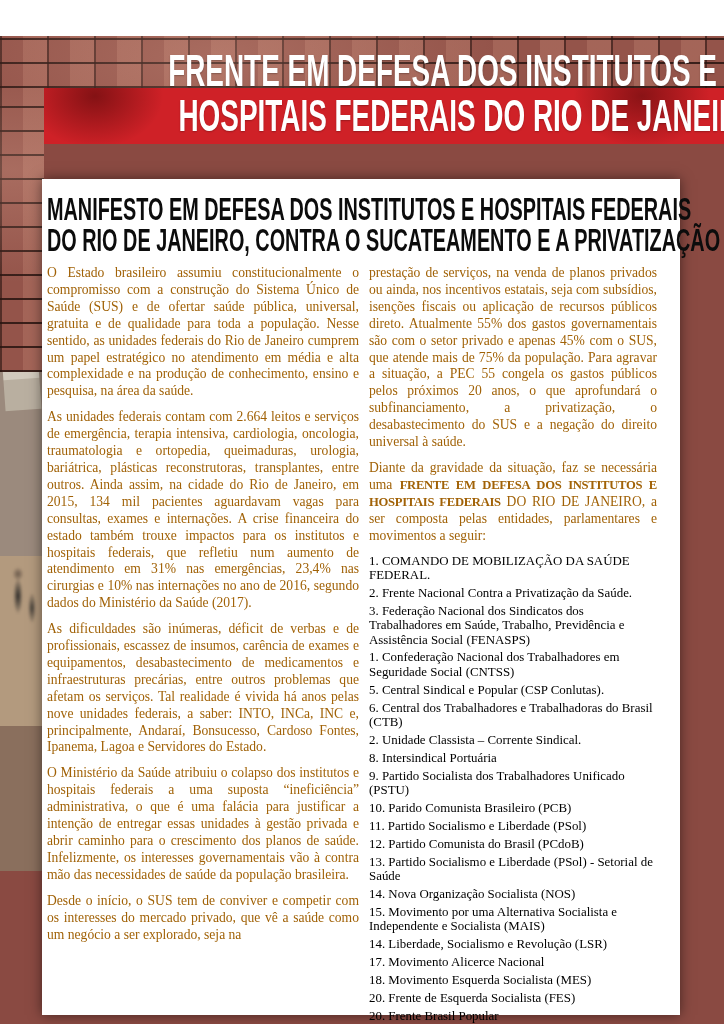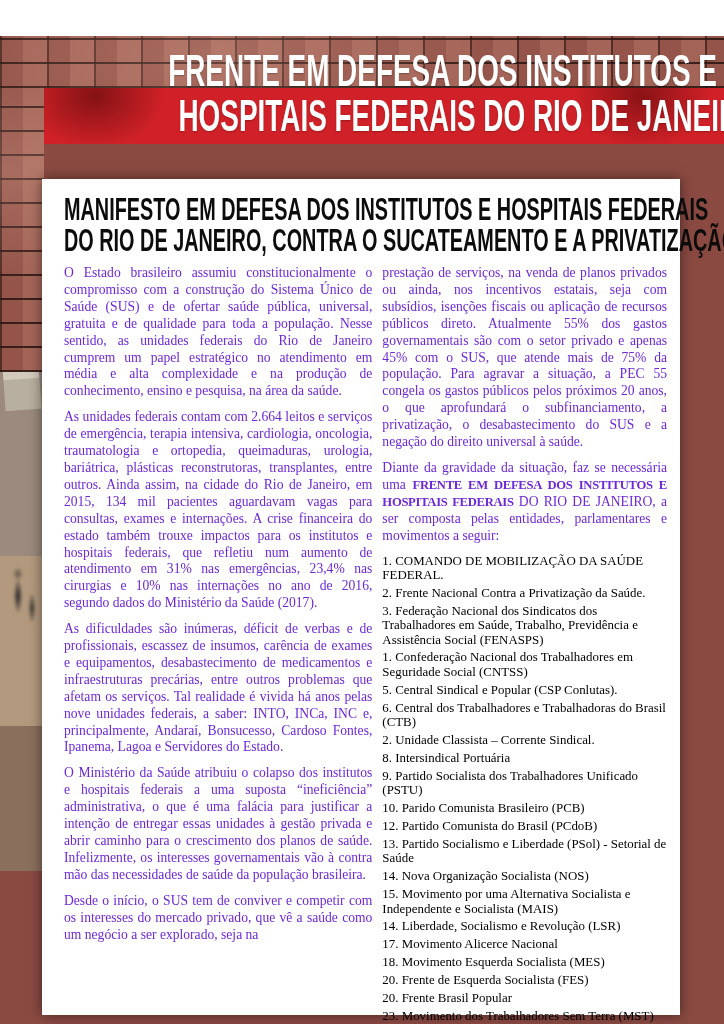--- a/index.html
+++ b/index.html
@@ -65,31 +65,31 @@
   
   .banner{left:0;top:12px;width:724px;text-align:center;color:#fff;
     font-family:"Liberation Sans",sans-serif;font-weight:bold;}
   .banner-line{display:block;height:45px;}
   .banner-line > span{display:inline-block;white-space:nowrap;font-size:45px;
     line-height:45px;transform:scaleX(.62);transform-origin:50% 50%;
     text-shadow:0 1px 2px rgba(0,0,0,.25);}
 
   
   .content-box{left:42px;top:143px;width:638px;height:836px;background:#fff;
-    box-sizing:border-box;padding:12px 13px 14px 22px;
+    box-sizing:border-box;padding:12px 13px 14px 5px;
     box-shadow:0 0 12px rgba(0,0,0,.5);}
   .headline{margin:0 0 12px 0;}
   .headline-line{display:block;height:31px;}
   .headline-line > span{display:inline-block;white-space:nowrap;
     font-family:"Liberation Sans",sans-serif;font-weight:bold;font-size:31px;
     line-height:31px;color:#0c0c0c;transform:scaleX(.64);transform-origin:0 50%;}
   .cols{display:flex;gap:10px;}
   .col-left{width:312px;}
   .col-right{width:288px;}
-  .para{font-size:13.6px;line-height:16.9px;text-align:justify;color:#6d28d9;
+  .para{font-size:13.6px;line-height:16.9px;text-align:justify;color:#a16207;
     margin:0 0 9px 0;}
   .intro strong{font-size:.93em;letter-spacing:-.3px;}
   .entities{margin-top:2px;}
   .entity{font-size:12.9px;line-height:14.4px;color:#000000;margin:0 0 3.5px 0;
     text-align:left;}
 </style>
 </head>
 <body>
 
 <div class="page">
@@ -140,20 +140,21 @@
             <p class="entity">1. COMANDO DE MOBILIZAÇÃO DA SAÚDE FEDERAL.</p>
             <p class="entity">2. Frente Nacional Contra a Privatização da Saúde.</p>
             <p class="entity">3. Federação Nacional dos Sindicatos dos Trabalhadores em Saúde, Trabalho, Previdência e Assistência Social (FENASPS)</p>
             <p class="entity">1. Confederação Nacional dos Trabalhadores em Seguridade Social (CNTSS)</p>
             <p class="entity">5. Central Sindical e Popular (CSP Conlutas).</p>
             <p class="entity">6. Central dos Trabalhadores e Trabalhadoras do Brasil (CTB)</p>
             <p class="entity">2. Unidade Classista – Corrente Sindical.</p>
             <p class="entity">8. Intersindical Portuária</p>
             <p class="entity">9. Partido Socialista dos Trabalhadores Unificado (PSTU)</p>
             <p class="entity">10. Parido Comunista Brasileiro (PCB)</p>
+            <p class="entity">11. Partido Socialismo e Liberdade (PSol)</p>
             <p class="entity">12. Partido Comunista do Brasil (PCdoB)</p>
             <p class="entity">13. Partido Socialismo e Liberdade (PSol) - Setorial de Saúde</p>
             <p class="entity">14. Nova Organização Socialista (NOS)</p>
             <p class="entity">15. Movimento por uma Alternativa Socialista e Independente e Socialista (MAIS)</p>
             <p class="entity">14. Liberdade, Socialismo e Revolução (LSR)</p>
             <p class="entity">17. Movimento Alicerce Nacional</p>
             <p class="entity">18. Movimento Esquerda Socialista (MES)</p>
             <p class="entity">20. Frente de Esquerda Socialista (FES)</p>
             <p class="entity">20. Frente Brasil Popular</p>
             <p class="entity">23. Movimento dos Trabalhadores Sem Terra (MST)</p>

